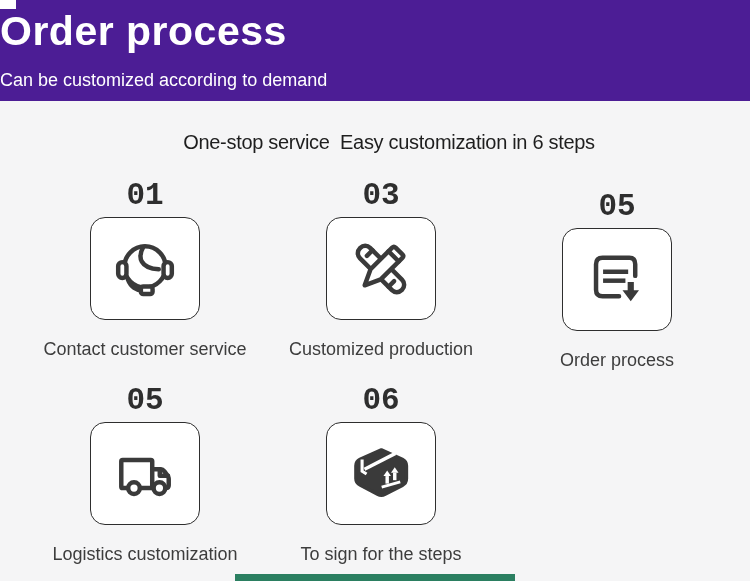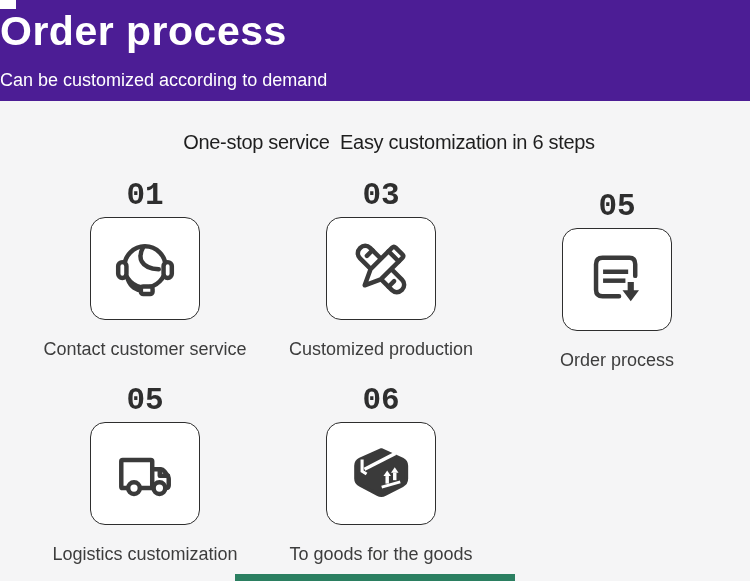--- a/index.html
+++ b/index.html
@@ -196,20 +196,20 @@
             <line x1="24" y1="41" x2="69" y2="18" stroke="#ffffff" stroke-width="5"></line>
             <path d="M20.5 27 L20.5 44 L27 48" stroke="#ffffff" stroke-width="4.5" fill="none"></path>
             <path d="M57 43 L51.5 51 H62.5 Z" fill="#ffffff"></path>
             <rect x="54.5" y="51" width="5" height="11" fill="#ffffff"></rect>
             <path d="M68 38 L62.5 46 H73.5 Z" fill="#ffffff"></path>
             <rect x="65.5" y="46" width="5" height="11" fill="#ffffff"></rect>
             <line x1="49" y1="67" x2="76" y2="59.5" stroke="#ffffff" stroke-width="4"></line>
           </svg>
         </span>
       </div>
-      <div class="step-label">To goods for the goods</div>
+      <div class="step-label">To sign for the steps</div>
     </div>
 
   </div>
 
   <div class="footer-bar"></div>
 
 </div>
 
 </body></html>

